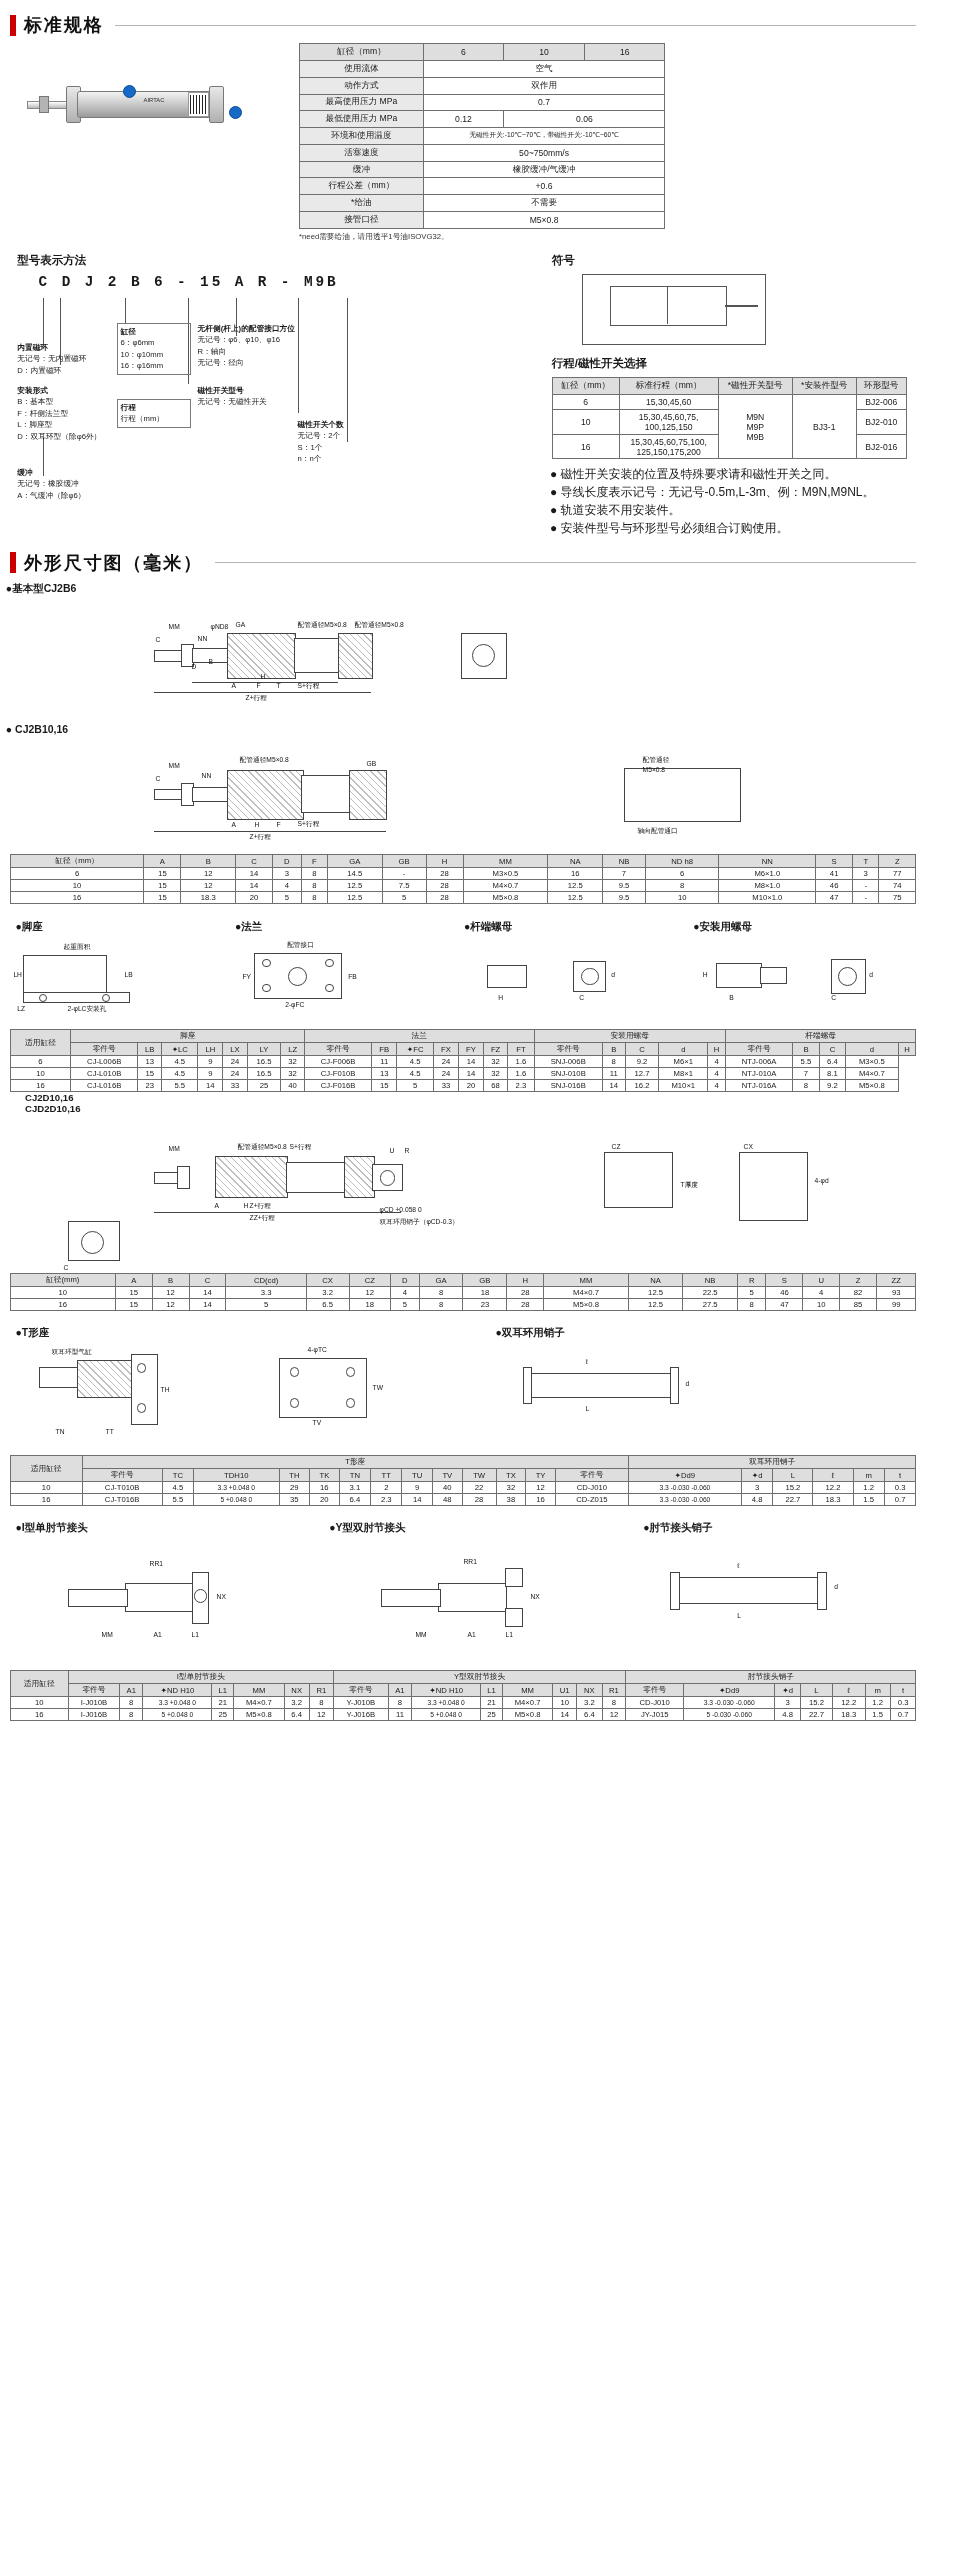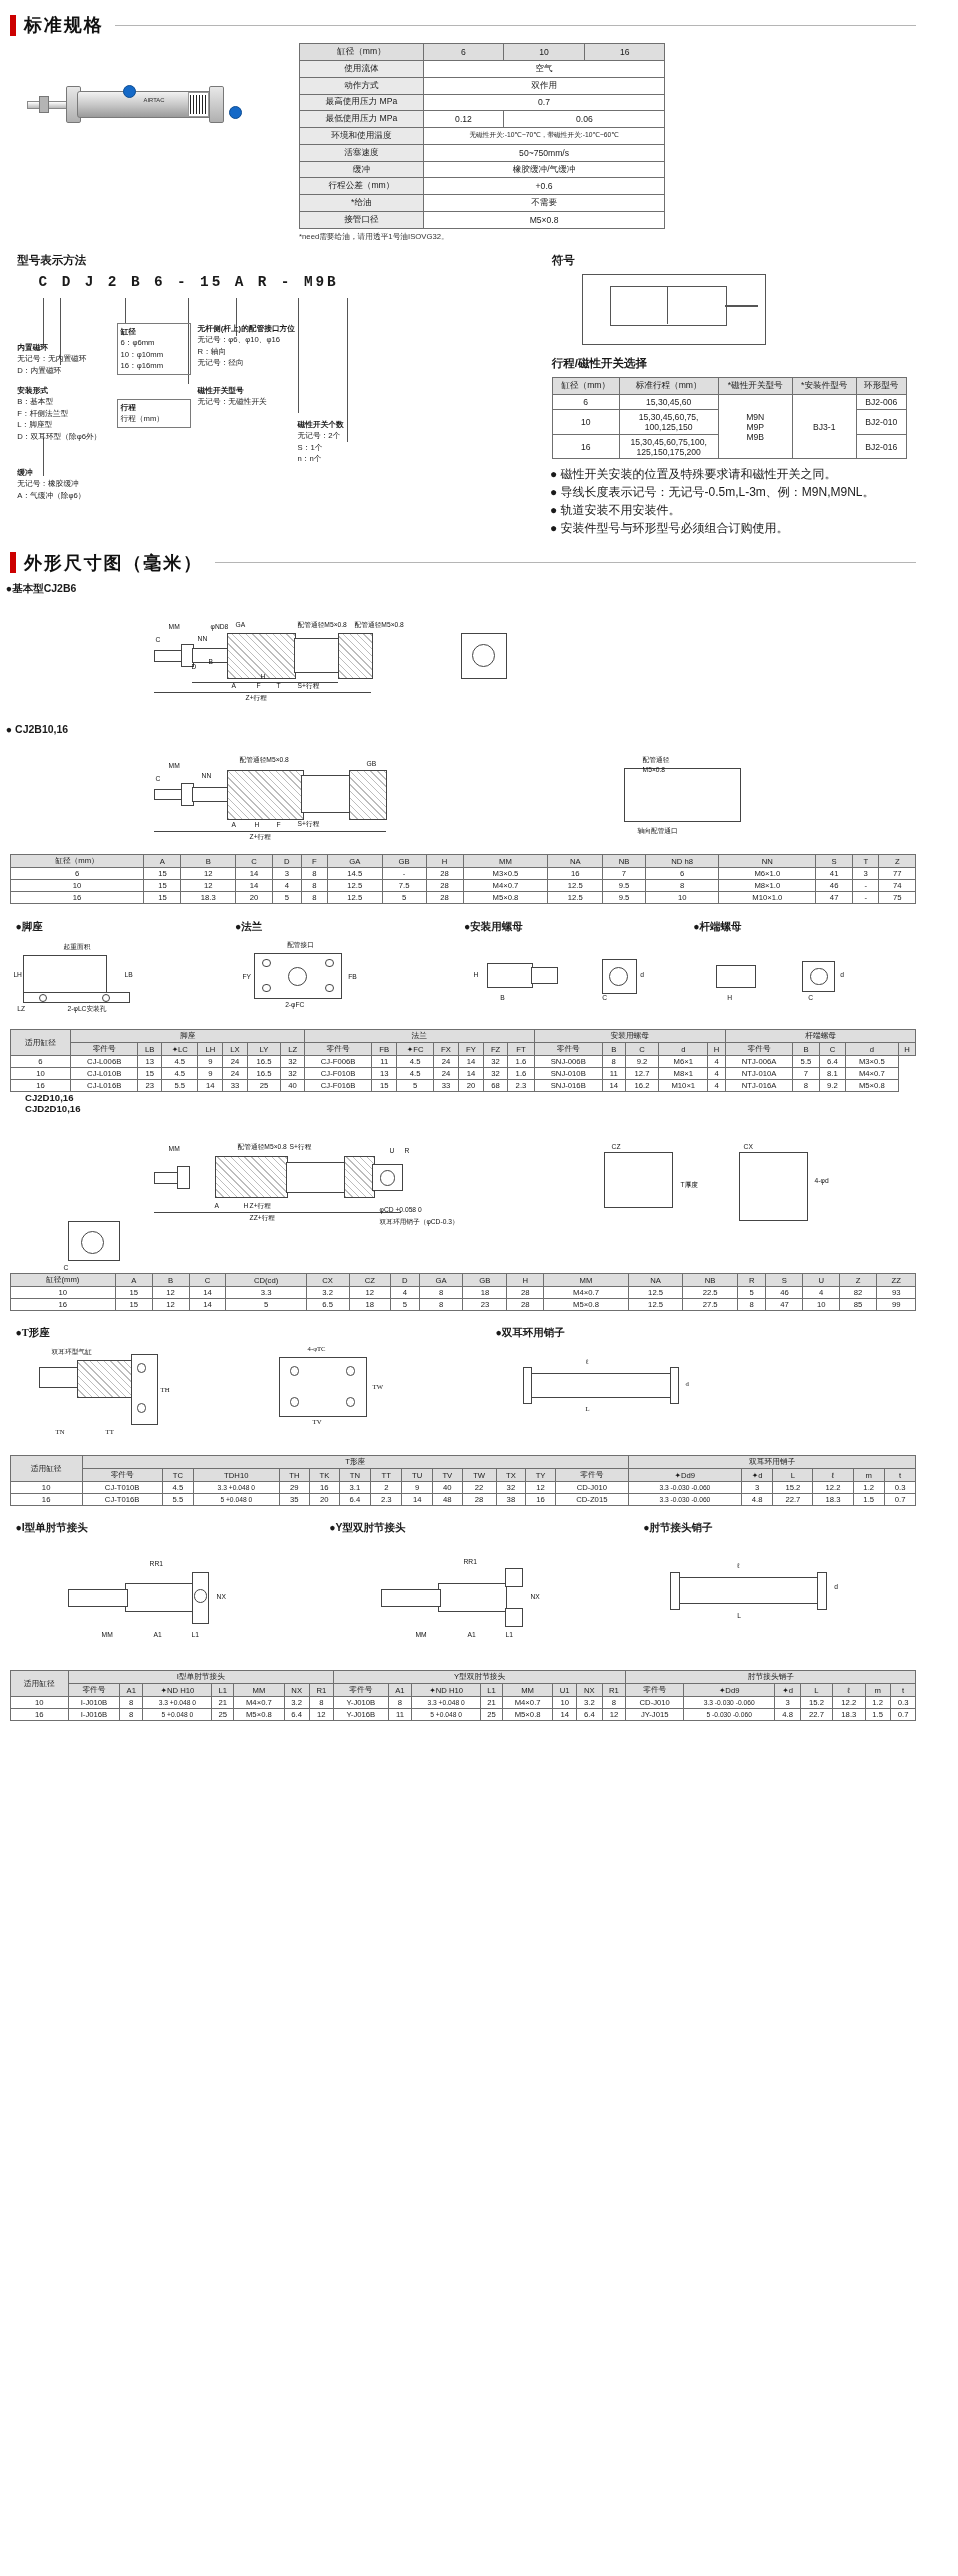--- a/index.html
+++ b/index.html
@@ -442,45 +442,45 @@
         <div class="circ" style="left:96px;top:46px;width:6.7px;height:6.7px;"></div>
         <div class="txt" style="left:58px;top:3.8px;">配管接口</div>
         <div class="txt" style="left:56px;top:63px;">2-φFC</div>
         <div class="txt" style="left:13.4px;top:35px;">FY</div>
         <div class="txt" style="left:119px;top:35px;">FB</div>
       </div>
     </div>
 
     <div style="width:240px">
       <div class="sub-head">
+          <span>●杆端螺母</span>
+        </div>
+      <div class="dim-canvas" style="height:86px;">
+        <div class="rect" style="left:29px;top:27px;width:38px;height:21px;"></div>
+        <div class="rect" style="left:115px;top:23px;width:31px;height:29px;"></div>
+        <div class="circ" style="left:123px;top:30px;width:15.3px;height:15.3px;"></div>
+        <div class="txt" style="left:40px;top:56px;">H</div>
+        <div class="txt" style="left:121px;top:56px;">C</div>
+        <div class="txt" style="left:153px;top:33px;">d</div>
+      </div>
+    </div>
+
+    <div style="width:240px">
+      <div class="sub-head">
           <span>●安装用螺母</span>
         </div>
       <div class="dim-canvas" style="height:86px;">
         <div class="rect" style="left:29px;top:25px;width:44px;height:23px;"></div>
         <div class="rect" style="left:73px;top:29px;width:25px;height:15.3px;"></div>
         <div class="rect" style="left:144px;top:21px;width:33px;height:33px;"></div>
         <div class="circ" style="left:151px;top:29px;width:17px;height:17px;"></div>
         <div class="txt" style="left:42px;top:56px;">B</div>
         <div class="txt" style="left:144px;top:56px;">C</div>
         <div class="txt" style="left:15.3px;top:33px;">H</div>
         <div class="txt" style="left:182px;top:33px;">d</div>
-      </div>
-    </div>
-
-    <div style="width:240px">
-      <div class="sub-head">
-          <span>●杆端螺母</span>
-        </div>
-      <div class="dim-canvas" style="height:86px;">
-        <div class="rect" style="left:29px;top:27px;width:38px;height:21px;"></div>
-        <div class="rect" style="left:115px;top:23px;width:31px;height:29px;"></div>
-        <div class="circ" style="left:123px;top:30px;width:15.3px;height:15.3px;"></div>
-        <div class="txt" style="left:40px;top:56px;">H</div>
-        <div class="txt" style="left:121px;top:56px;">C</div>
-        <div class="txt" style="left:153px;top:33px;">d</div>
       </div>
     </div>
   </div>
 
   <div class="tbl-wrap">
     <table class="dim">
       <tbody>
           <tr>
         <th rowspan="2">适用缸径</th>
         <th colspan="7">脚座</th>
@@ -694,21 +694,21 @@
             <td>8</td>
             <td>47</td>
             <td>10</td>
             <td>85</td>
             <td>99</td>
       </tr>
     </tbody>
       </table>
   </div>
 
-  <div style="display:flex;padding:0 9.6px;margin-top:7.7px;font-family:Liberation Serif, serif;">
+  <div style="display:flex;padding:0 9.6px;margin-top:7.7px;">
     <div style="width:240px">
       <div class="sub-head">
           <span>●T形座</span>
         </div>
       <div class="dim-canvas" style="height:105px;">
         <div class="rect" style="left:29px;top:23px;width:38px;height:19px;"></div>
         <div class="rect hatch" style="left:67px;top:15.3px;width:54px;height:36px;"></div>
         <div class="rect" style="left:121px;top:9.6px;width:25px;height:69px;"></div>
         <div class="circ" style="left:127px;top:19px;width:7.7px;height:7.7px;"></div>
         <div class="circ" style="left:127px;top:59px;width:7.7px;height:7.7px;"></div>

